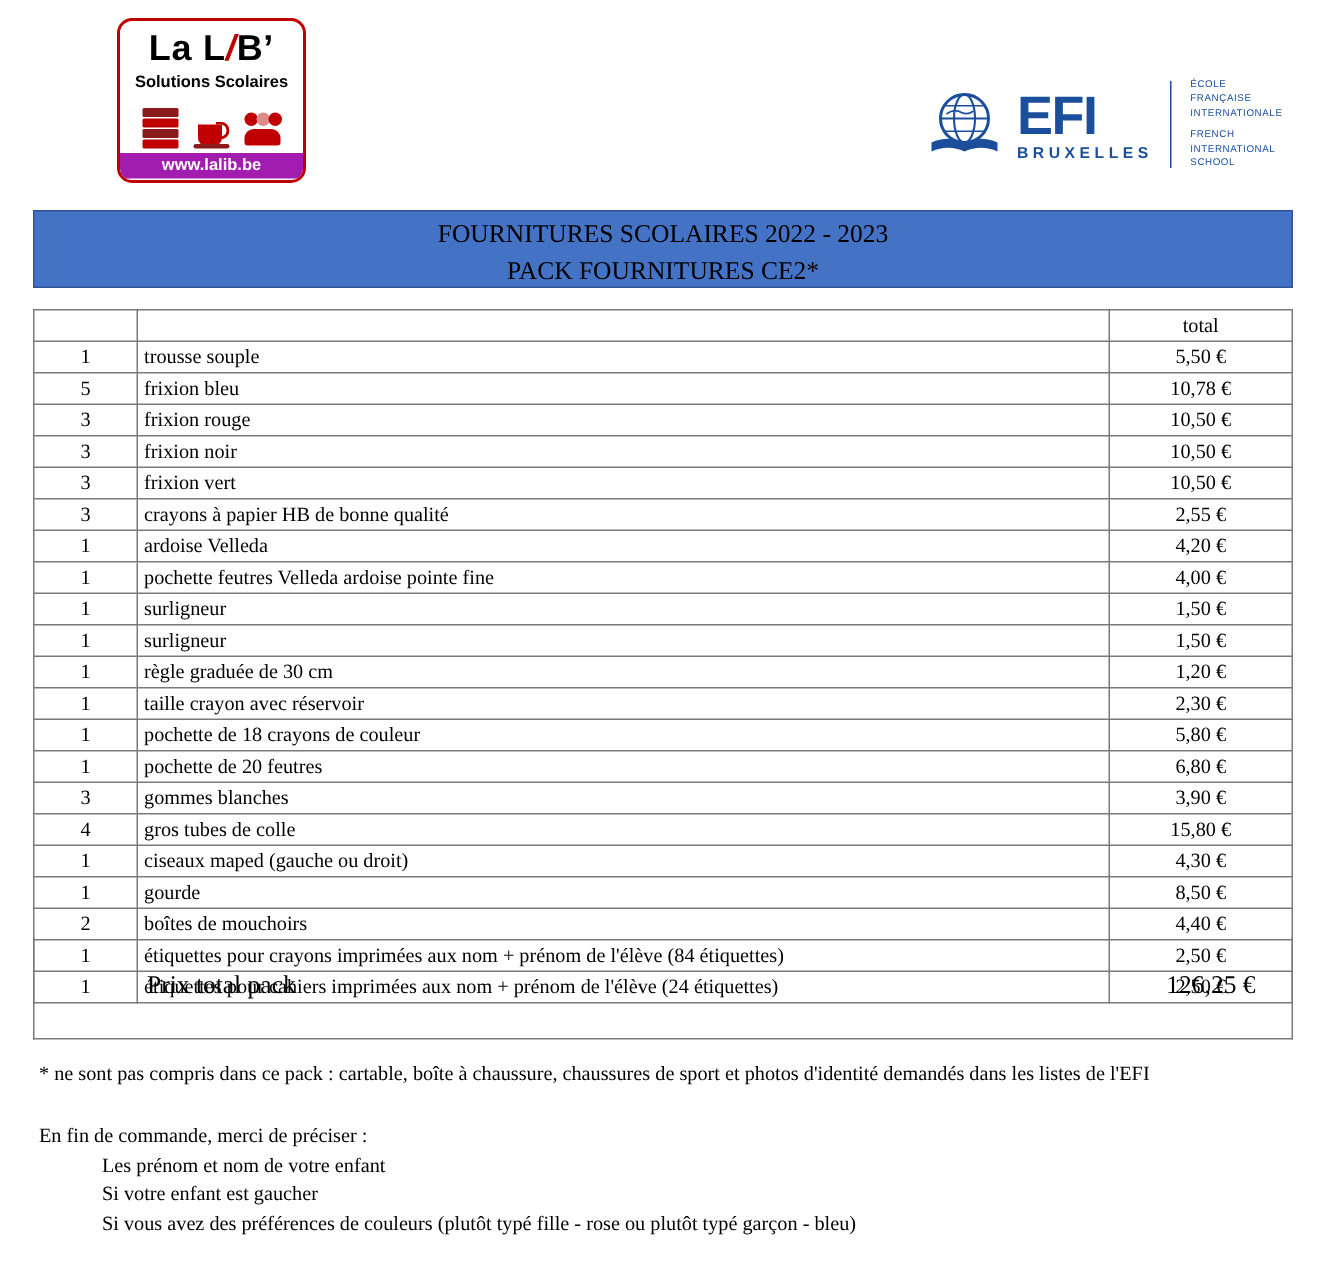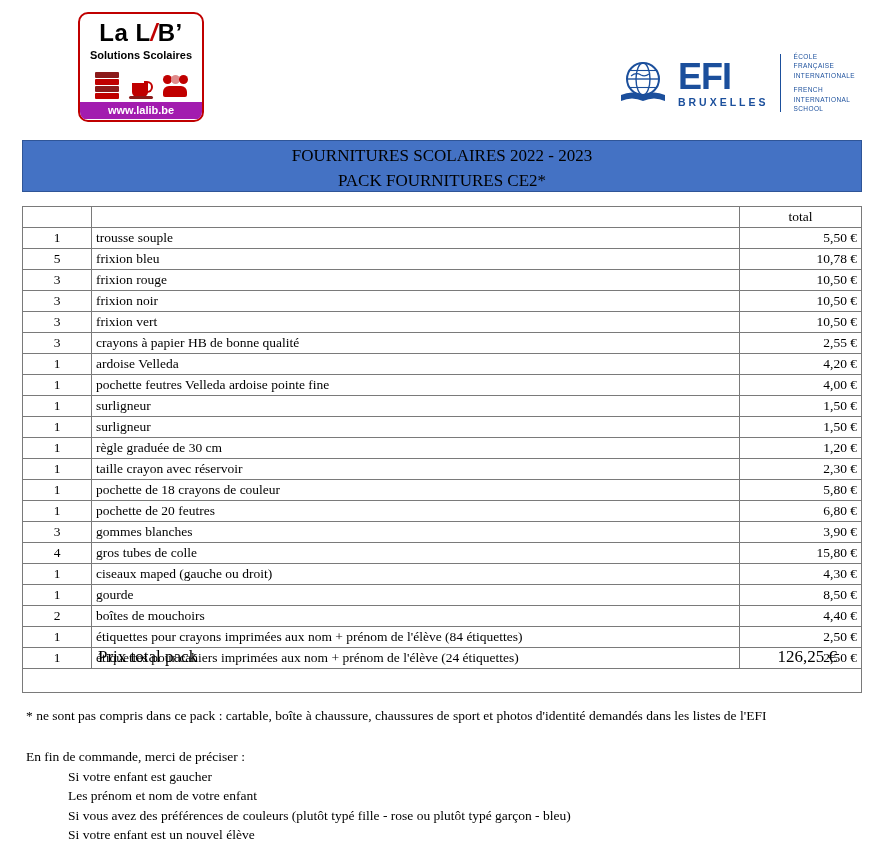--- a/index.html
+++ b/index.html
@@ -200,21 +200,21 @@
     width: 62px;
     text-align: center;
   }
   td.desc {
     width: 660px;
     text-align: left;
     padding-left: 8px;
   }
   td.price {
     width: 116px;
-    text-align: right;
+    text-align: center;
   }
   tr.head td {
     height: 18px;
   }
   tr.head td.total-h {
     text-align: center;
   }
 
   
   .total-box {
@@ -448,18 +448,17 @@
 <div class="total-box">
   <div class="total-label">Prix total pack</div>
   <div class="total-value">126,25  €</div>
 </div>
 
 <div class="footnote">* ne sont pas compris dans ce pack : cartable, boîte à chaussure, chaussures de sport et photos d'identité demandés dans les listes de l'EFI</div>
 
 <div class="instructions">
   <div class="lead">En fin de commande, merci de préciser :</div>
   <ul id="instructions-list">
+      <li>Les prénom et nom de votre enfant</li>
       <li>Si votre enfant est gaucher</li>
-      <li>Les prénom et nom de votre enfant</li>
       <li>Si vous avez des préférences de couleurs (plutôt typé fille - rose ou plutôt typé garçon - bleu)</li>
-      <li>Si votre enfant est un nouvel élève</li>
     </ul>
 </div>
 
 </body></html>

